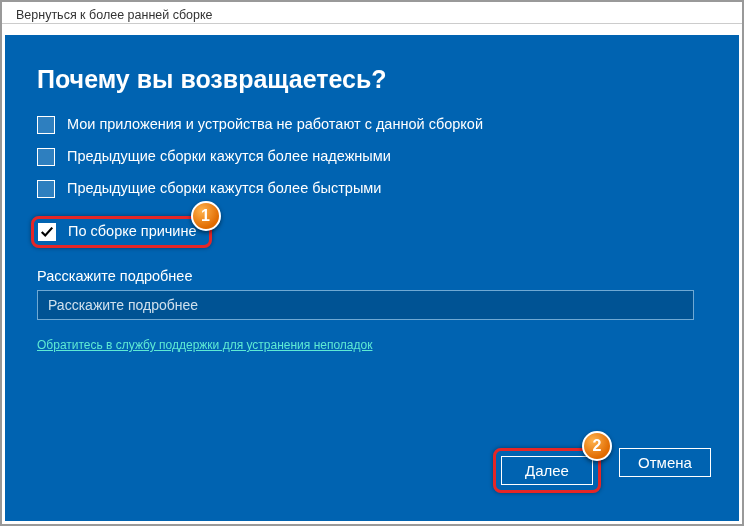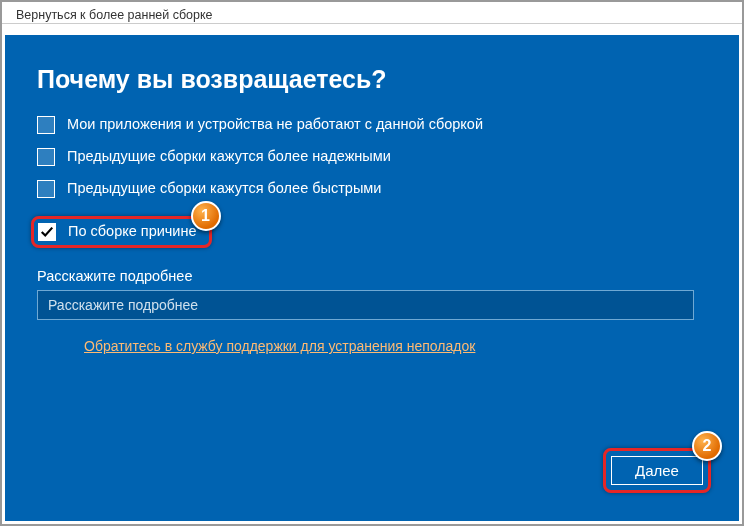--- a/index.html
+++ b/index.html
@@ -76,25 +76,24 @@
     border: 1px solid #6fa9d4;
     color: #d8e6f0;
     padding: 4px 10px;
     font-size: 14px;
     font-family: inherit;
   }
   .detail-input::placeholder { color: #cfe0ed; }
   .support-link {
     display: inline-block;
     margin-top: 18px;
-    color: #fdba74;
-    font-size: 14px;
+    color: #5eead4;
+    font-size: 12px;
     text-decoration: underline;
     cursor: pointer;
-    margin-left: 47px;
   }
   .button-row {
     position: absolute;
     right: 28px;
     bottom: 28px;
     display: flex;
     gap: 18px;
   }
   .btn {
     min-width: 92px;
@@ -171,14 +170,15 @@
   <div class="detail-label">Расскажите подробнее</div>
   <input class="detail-input" placeholder="Расскажите подробнее" style="">
 
   <a class="support-link">Обратитесь в службу поддержки для устранения неполадок</a>
 
   <div class="button-row">
     <div class="btn-highlight">
       <div class="callout callout-2">2</div>
       <button class="btn">Далее</button>
     </div>
+    <button class="btn">Отмена</button>
   </div>
 </div>
 
 </body></html>

